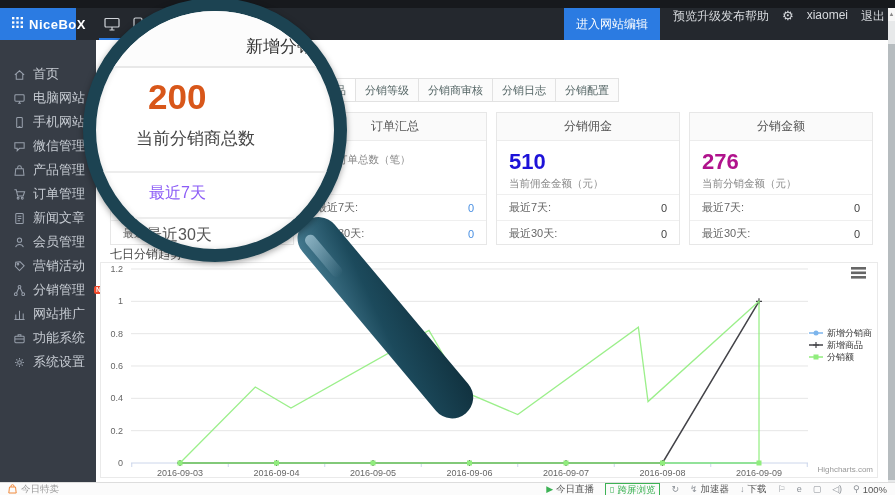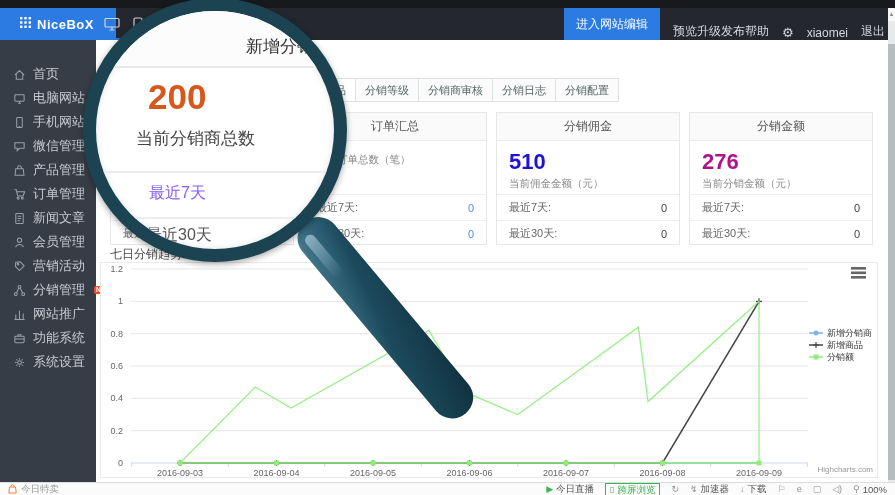--- a/index.html
+++ b/index.html
@@ -1,26 +1,26 @@
 <!DOCTYPE html>
 <html><head>
 <meta charset="utf-8">
 <style>
   html,body{margin:0;padding:0}
   body{width:895px;height:495px;position:relative;overflow:hidden;
        font-family:"Liberation Sans","DejaVu Sans",sans-serif;background:#fff;font-size:12px}
   
   .top-strip{position:absolute;left:0;top:0;width:895px;height:8px;background:#17191d}
   .topbar{position:absolute;left:0;top:8px;width:895px;height:32px;background:#24282e}
-  .logo-block{position:absolute;left:0;top:0;width:116px;height:32px;background:#2b7be2;
-              display:flex;align-items:center;gap:6px;padding-left:20px;box-sizing:border-box}
+  .logo-block{position:absolute;left:0;top:0;width:76px;height:32px;background:#2b7be2;
+              display:flex;align-items:center;gap:6px;padding-left:12px;box-sizing:border-box}
   .brand{color:#fff;font-weight:bold;font-size:13px;letter-spacing:.5px}
   .tb-icon{position:absolute;top:9px}
   .tb-underline{position:absolute;left:99px;top:30px;width:28px;height:2px;background:#2b7be2}
-  .topbar-right{position:absolute;right:10px;top:0;height:32px;display:flex;align-items:flex-end;gap:13px}
+  .topbar-right{position:absolute;right:10px;top:0;height:32px;display:flex;align-items:flex-start;gap:13px}
   .enter-edit{height:32px;background:#2b7be2;border:none;color:#fff;font-size:12px;padding:0 12px;cursor:pointer;
               font-family:inherit}
   .tb-link{color:#d6d9dd;font-size:12px;cursor:pointer;text-decoration:none}
   .tb-gear{color:#d6d9dd;font-size:13px;cursor:pointer}
   
   .sidebar{position:absolute;left:0;top:40px;width:96px;height:442px;background:#373d46;box-sizing:border-box;padding-top:22px}
   .side-item{height:24px;display:flex;align-items:center;gap:7px;padding-left:13px;cursor:pointer}
   .side-item .s-ic{width:13px;height:13px;flex:0 0 13px;display:flex;align-items:center}
   .side-item .s-lb{color:#c6cbd2;font-size:13px;white-space:nowrap}
   .badge-new{background:#f0482a;color:#fff;font-size:6.5px;font-weight:bold;padding:1px 2px;border-radius:2px;margin-left:2px;line-height:1}

